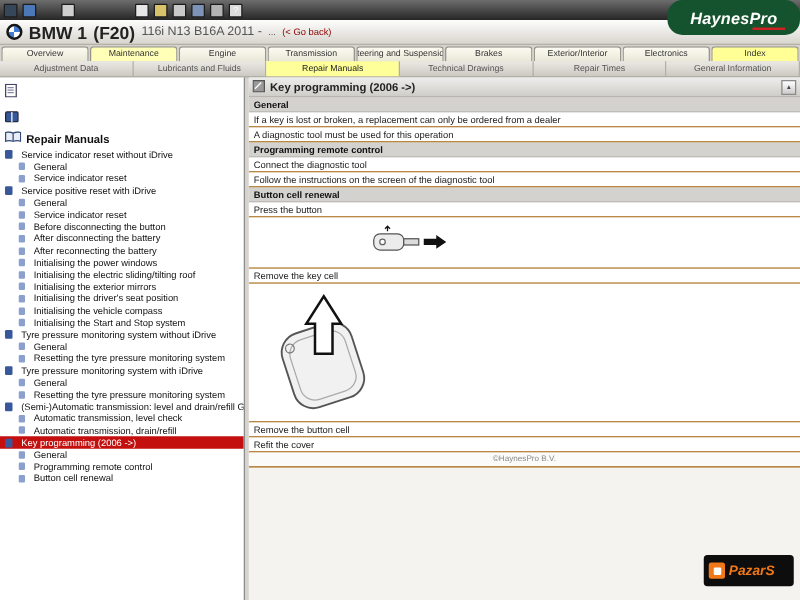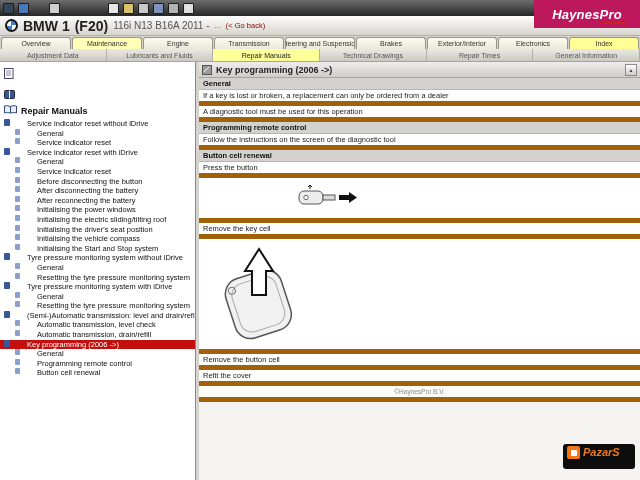--- a/index.html
+++ b/index.html
@@ -8,22 +8,22 @@
 
   
   .topbar{position:absolute;left:0;top:0;width:100%;height:16px;
           background:linear-gradient(#6d6d6d,#262626);display:flex;align-items:center;
           padding:0 3px;box-sizing:border-box;}
   .tbicons{display:flex;align-items:center;gap:2px;}
   .tbicon{width:11px;height:11px;border:1px solid #1c1c1c;box-sizing:border-box;border-radius:1px;
           display:inline-flex;align-items:center;justify-content:center;font-size:7px;color:#fff;}
 
   
-  .brand{position:absolute;top:0;right:0;width:106px;height:28px;background:#be185d;z-index:6;
-         display:flex;align-items:center;justify-content:center;}
+  .brand{position:absolute;top:0;right:0;width:106px;height:28px;background:#14532d;z-index:6;
+         display:flex;align-items:center;justify-content:center;border-radius:12px;}
   .brand .haynes,.brand .pro{font-weight:bold;font-style:italic;font-size:13px;color:#fff;letter-spacing:.2px;}
   .brand::after{content:"";position:absolute;right:12px;bottom:4px;width:26px;height:2px;background:#cc2222;}
 
   
   .vehiclebar{position:absolute;left:0;top:16px;width:100%;height:20px;
               background:linear-gradient(#fdfdfc,#d8d5ce);border-bottom:1px solid #b3b0a8;
               display:flex;align-items:center;gap:5px;padding-left:5px;box-sizing:border-box;}
   .bmw-roundel{width:13px;height:13px;border-radius:50%;border:2px solid #161616;box-sizing:border-box;
                background:conic-gradient(#3f7cd2 0 90deg,#fff 0 180deg,#3f7cd2 0 270deg,#fff 0 360deg);}
   .veh-model,.veh-code{font-size:14px;font-weight:bold;color:#222;}
@@ -45,47 +45,47 @@
            background:linear-gradient(#ebe9e4,#ccc9c2);border-bottom:1px solid #a7a49c;box-sizing:border-box;}
   .stab{flex:1;border-right:1px solid #b2afa7;font-size:7px;display:flex;align-items:center;
         justify-content:center;color:#555;white-space:nowrap;overflow:hidden;cursor:pointer;}
   .stab.active{background:#ffff99;color:#222;}
 
   
   .sidebar{position:absolute;left:0;top:62px;width:196px;bottom:0;background:#fff;
            border-right:1px solid #8a8a8a;box-sizing:border-box;overflow:hidden;}
   .side-icons{display:flex;flex-direction:column;gap:2px;padding:3px 0 1px 4px;}
   .side-header{display:flex;align-items:center;gap:4px;padding:1px 4px 3px;font-size:9px;font-weight:bold;color:#111;}
-  .titem{display:flex;align-items:flex-start;gap:17px;height:9.6px;font-size:7.5px;
+  .titem{display:flex;align-items:center;gap:7px;height:9.6px;font-size:7.5px;
          white-space:nowrap;overflow:hidden;cursor:pointer;}
   .titem.l0{padding-left:4px;}
   .titem.l1{padding-left:15px;}
   .tic0{width:6px;height:7px;background:#39579b;flex:0 0 auto;border-radius:1px;}
   .tic1{width:5px;height:6px;background:#8ba0cd;flex:0 0 auto;border-radius:1px;}
   .titem.selected{background:#c40f0f;color:#fff;}
 
   
   .content{position:absolute;left:199px;top:62px;right:0;bottom:0;background:#f4f3f0;overflow:hidden;}
   .chead{height:15px;background:linear-gradient(#ededec,#cfcdc8);border-bottom:1px solid #a7a49c;
          display:flex;align-items:center;gap:4px;padding:0 3px;}
   .chead-title{font-size:9px;font-weight:bold;color:#222;}
   .chead-btn{margin-left:auto;width:10px;height:10px;border:1px solid #8a8a8a;
              background:linear-gradient(#ffffff,#cccccc);display:flex;align-items:center;
              justify-content:center;font-size:5px;color:#444;cursor:pointer;}
   .crow{font-size:7.5px;line-height:8px;padding:1.5px 4px;background:#fff;
-        border-bottom:5px solid #a16207;color:#222;}
+        border-bottom:1px solid #a16207;color:#222;}
   .crow.section{background:#d3d2cf;font-weight:bold;border-bottom:1px solid #b8b6b0;color:#111;}
   .crow.image{padding:4px;}
   .crow.image.key-release-illustration-row{padding-left:98px;}
   .crow.image.key-cover-removal-illustration-row{padding-left:10px;}
   .crow.footer{text-align:center;font-size:6.5px;color:#8a8a8a;background:#fbfbfa;}
 
   
   .watermark{position:absolute;right:5px;bottom:11px;width:72px;height:25px;background:#0d0d0d;
-             border-radius:3px;display:flex;align-items:flex-start;gap:3px;padding:2px 4px;box-sizing:border-box;}
+             border-radius:3px;display:flex;align-items:center;gap:3px;padding:2px 4px;box-sizing:border-box;}
   .wicon{width:13px;height:13px;background:#f07818;border-radius:2px;flex:0 0 auto;
          display:flex;align-items:center;justify-content:center;}
   .wicon::after{content:"";width:6px;height:6px;background:#fff;border-radius:1px;}
   .wtext{color:#f07818;font-weight:bold;font-style:italic;font-size:11px;}
 </style>
 </head>
 <body>
 
 <div class="topbar">
   <div class="tbicons">
@@ -169,21 +169,21 @@
       <div class="titem l1">
         <span class="tic1"></span>
         <span>General</span>
       </div>
       <div class="titem l1">
         <span class="tic1"></span>
         <span>Service indicator reset</span>
       </div>
       <div class="titem l0">
         <span class="tic0"></span>
-        <span>Service indicator reset with iDrive</span>
+        <span>Service positive reset with iDrive</span>
       </div>
       <div class="titem l1">
         <span class="tic1"></span>
         <span>General</span>
       </div>
       <div class="titem l1">
         <span class="tic1"></span>
         <span>Service indicator reset</span>
       </div>
       <div class="titem l1">
@@ -198,20 +198,24 @@
         <span class="tic1"></span>
         <span>After reconnecting the battery</span>
       </div>
       <div class="titem l1">
         <span class="tic1"></span>
         <span>Initialising the power windows</span>
       </div>
       <div class="titem l1">
         <span class="tic1"></span>
         <span>Initialising the electric sliding/tilting roof</span>
+      </div>
+      <div class="titem l1">
+        <span class="tic1"></span>
+        <span>Initialising the exterior mirrors</span>
       </div>
       <div class="titem l1">
         <span class="tic1"></span>
         <span>Initialising the driver's seat position</span>
       </div>
       <div class="titem l1">
         <span class="tic1"></span>
         <span>Initialising the vehicle compass</span>
       </div>
       <div class="titem l1">
@@ -282,20 +286,21 @@
         </svg>
     </span>
     <span class="chead-title">Key programming (2006 -&gt;)</span>
     <span class="chead-btn">▲</span>
   </div>
   <div>
       <div class="crow section">General</div>
       <div class="crow step">If a key is lost or broken, a replacement can only be ordered from a dealer</div>
       <div class="crow step">A diagnostic tool must be used for this operation</div>
       <div class="crow section">Programming remote control</div>
+      <div class="crow step">Connect the diagnostic tool</div>
       <div class="crow step">Follow the instructions on the screen of the diagnostic tool</div>
       <div class="crow section">Button cell renewal</div>
       <div class="crow step">Press the button</div>
       <div class="crow image key-release-illustration-row">
   <svg width="66" height="30" viewBox="0 0 66 30">
     <rect x="2" y="9" width="24" height="13" rx="5" fill="#ececec" stroke="#555"></rect>
     <rect x="26" y="13" width="12" height="5" fill="#dcdcdc" stroke="#555"></rect>
     <circle cx="9" cy="15.5" r="2.2" fill="#fff" stroke="#666"></circle>
     <path d="M13 7 L13 3 M11 5 L13 3 L15 5" stroke="#111" fill="none"></path>
     <polygon points="42,13 52,13 52,10 60,15.5 52,21 52,18 42,18" fill="#111"></polygon>

